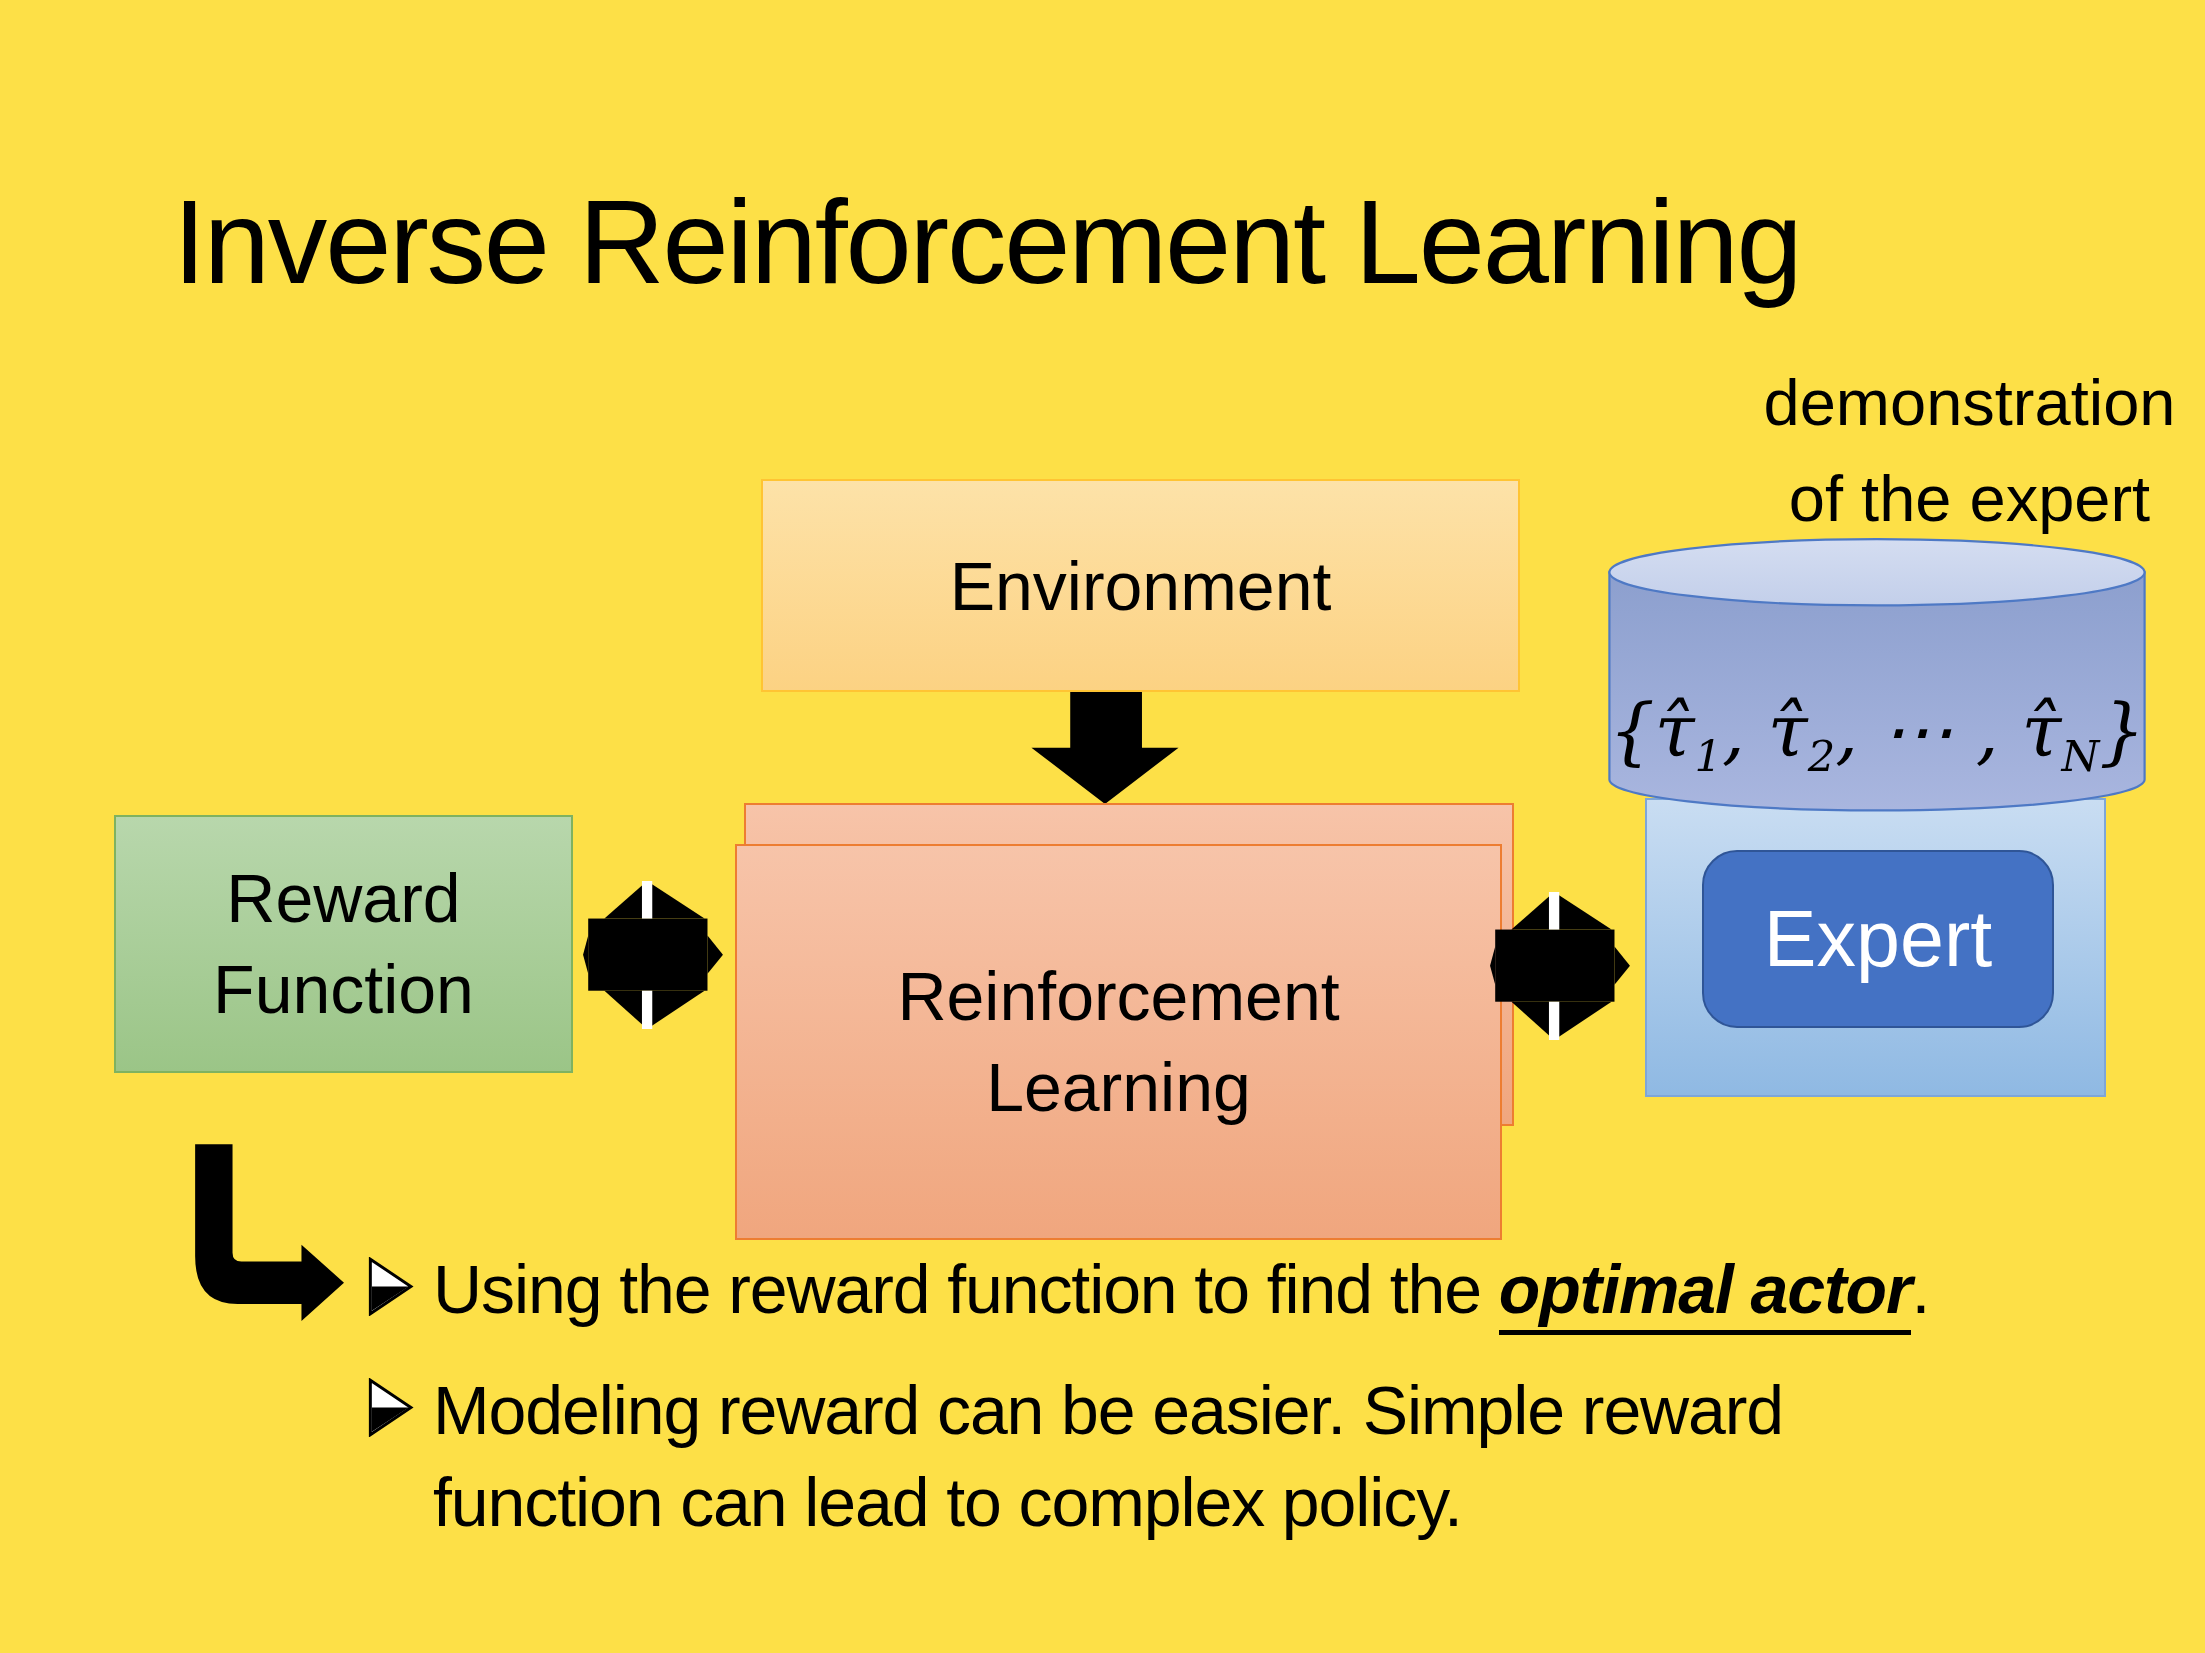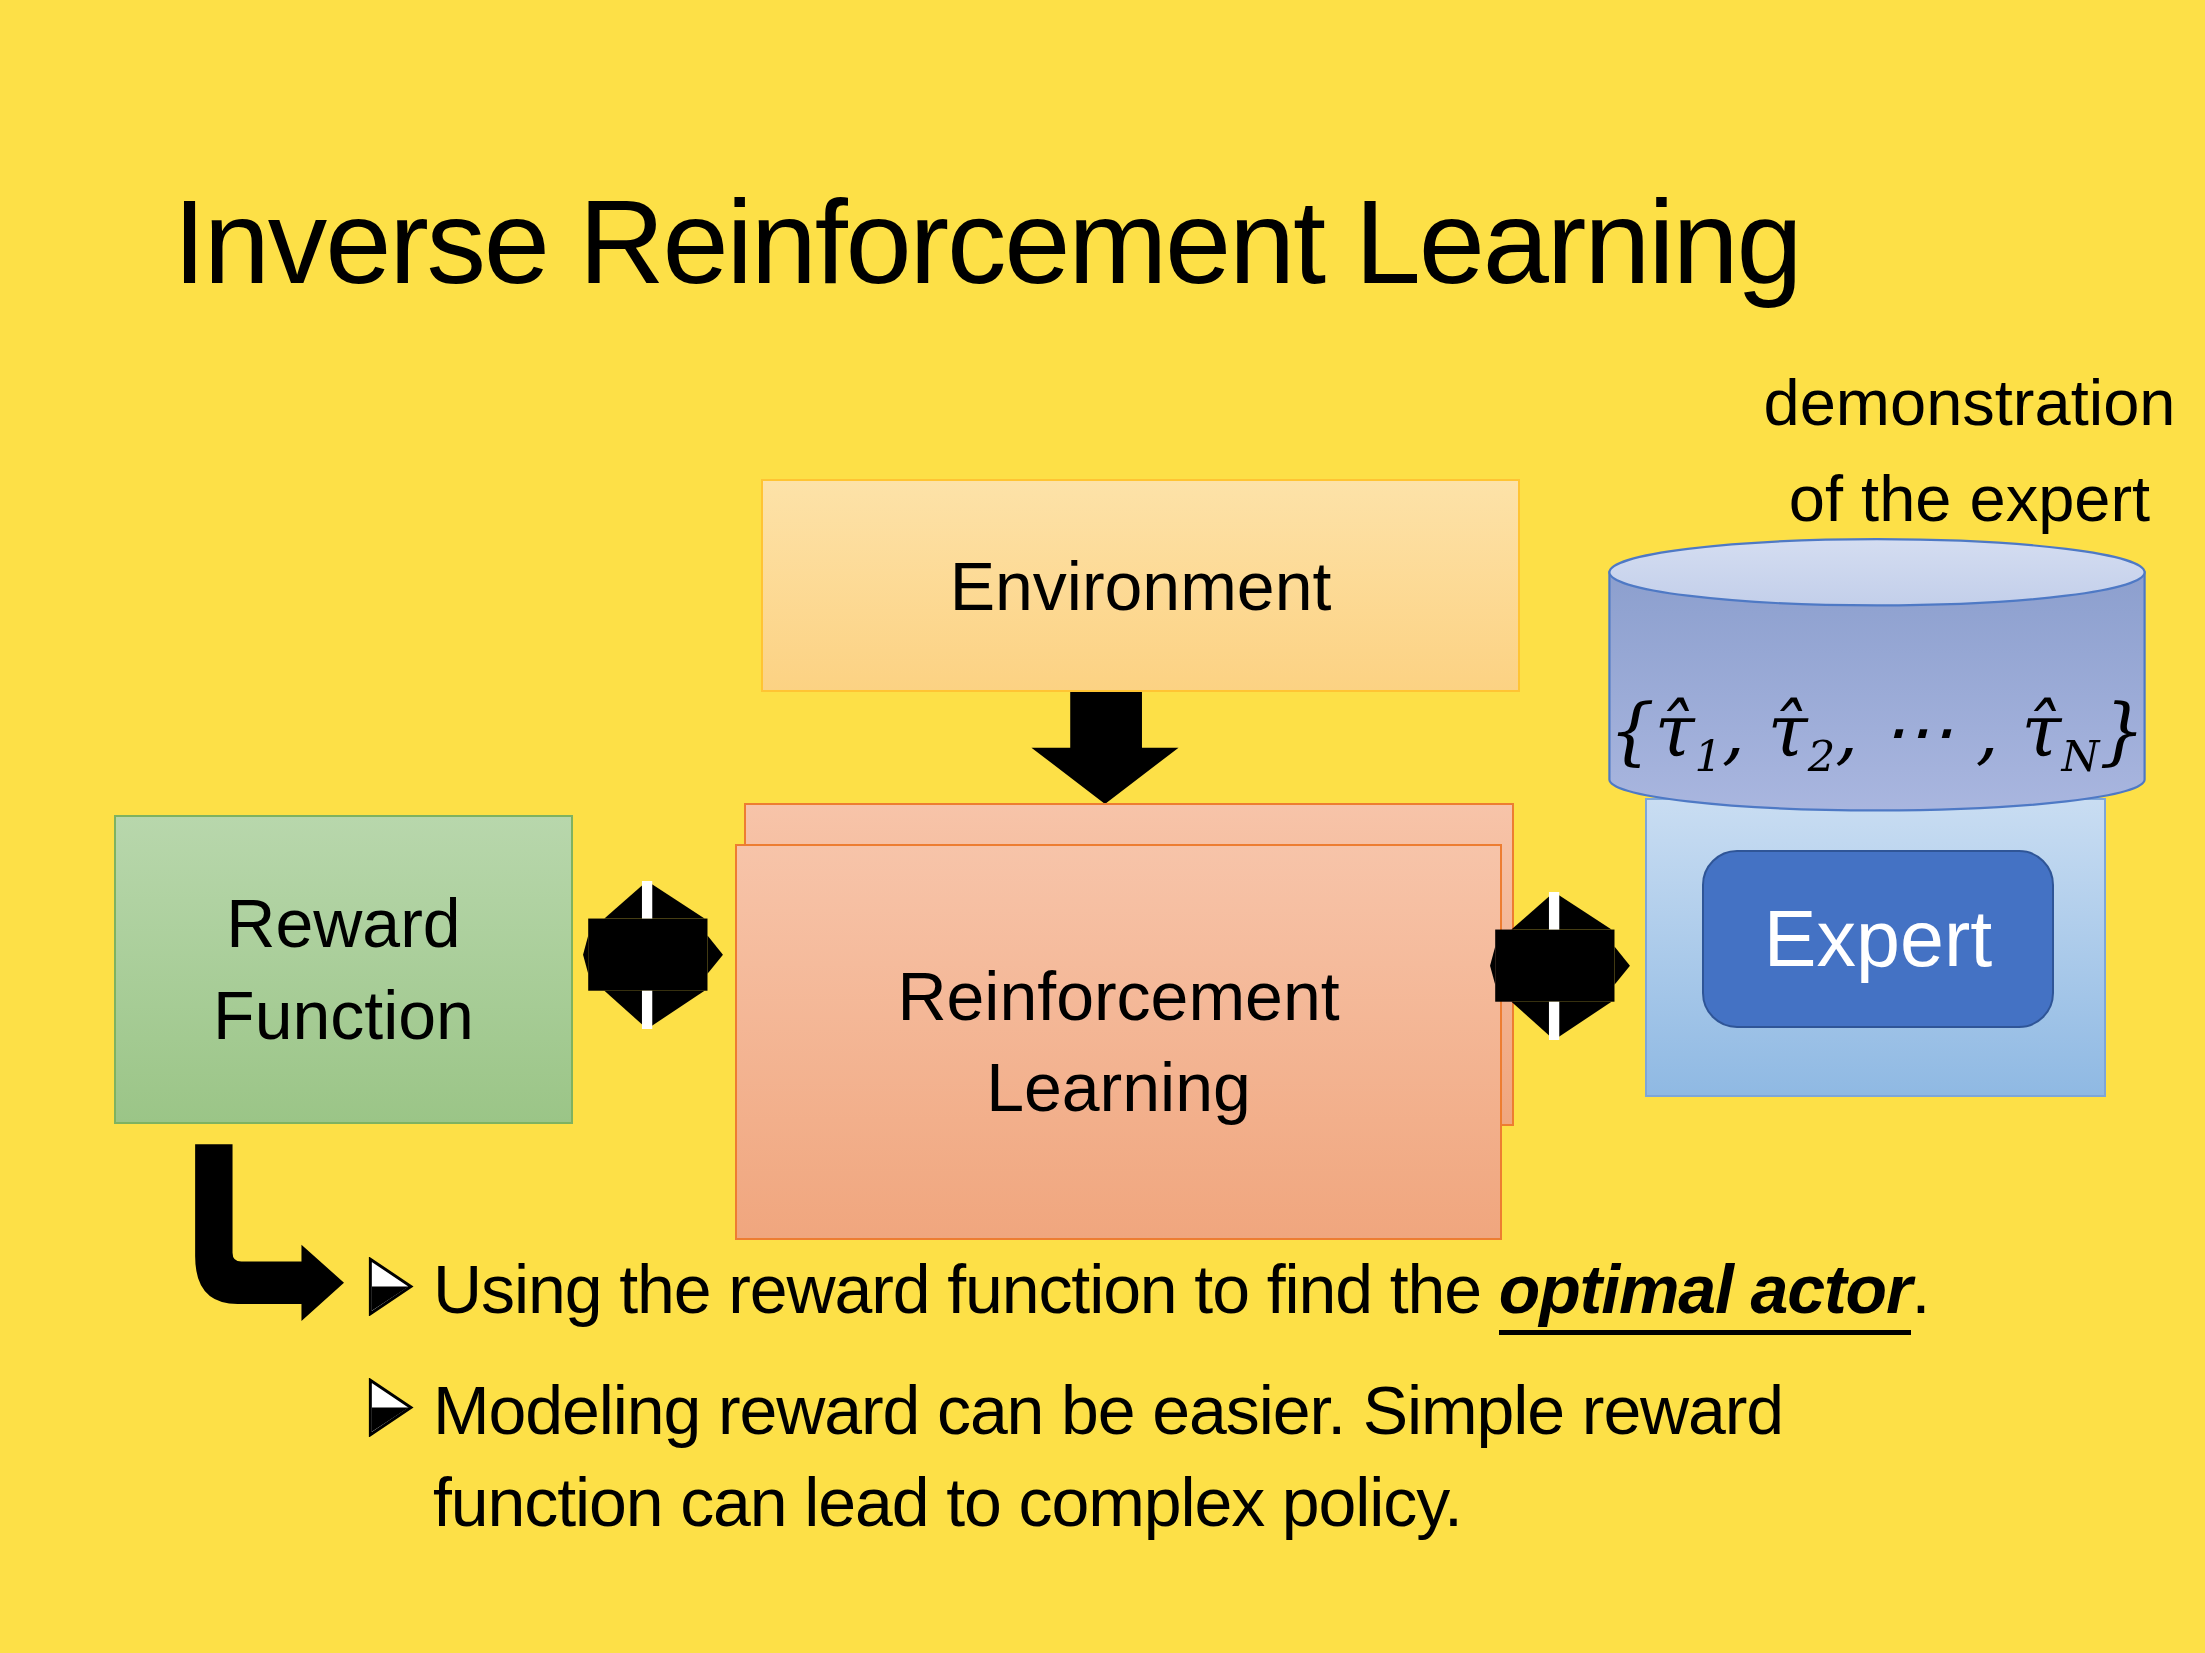--- a/index.html
+++ b/index.html
@@ -32,21 +32,21 @@
     border:2.9px solid #ED7D31;
     background:linear-gradient(180deg,#F7C4A9 0%,#F0A67E 100%);
   }
   #rl-box{
     left:735px;top:844px;width:767px;height:396px;
     border:2.9px solid #ED7D31;
     background:linear-gradient(180deg,#F7C4A9 0%,#F0A67E 100%);
     font-size:68px;line-height:1.34;
   }
   #reward-box{
-    left:114px;top:815px;width:459px;height:309px;
+    left:114px;top:815px;width:459px;height:258px;
     border:2.9px solid #7FB260;
     background:linear-gradient(180deg,#B8D7AC 0%,#9BC587 100%);
     font-size:68px;line-height:1.34;justify-content:center;
   }
   
   #expert-panel{
     left:1645px;top:798px;width:461px;height:299px;
     border:2.2px solid #7EA6D8;box-sizing:border-box;
     background:linear-gradient(180deg,#C9DDF2 0%,#8FB9E3 100%);
   }

